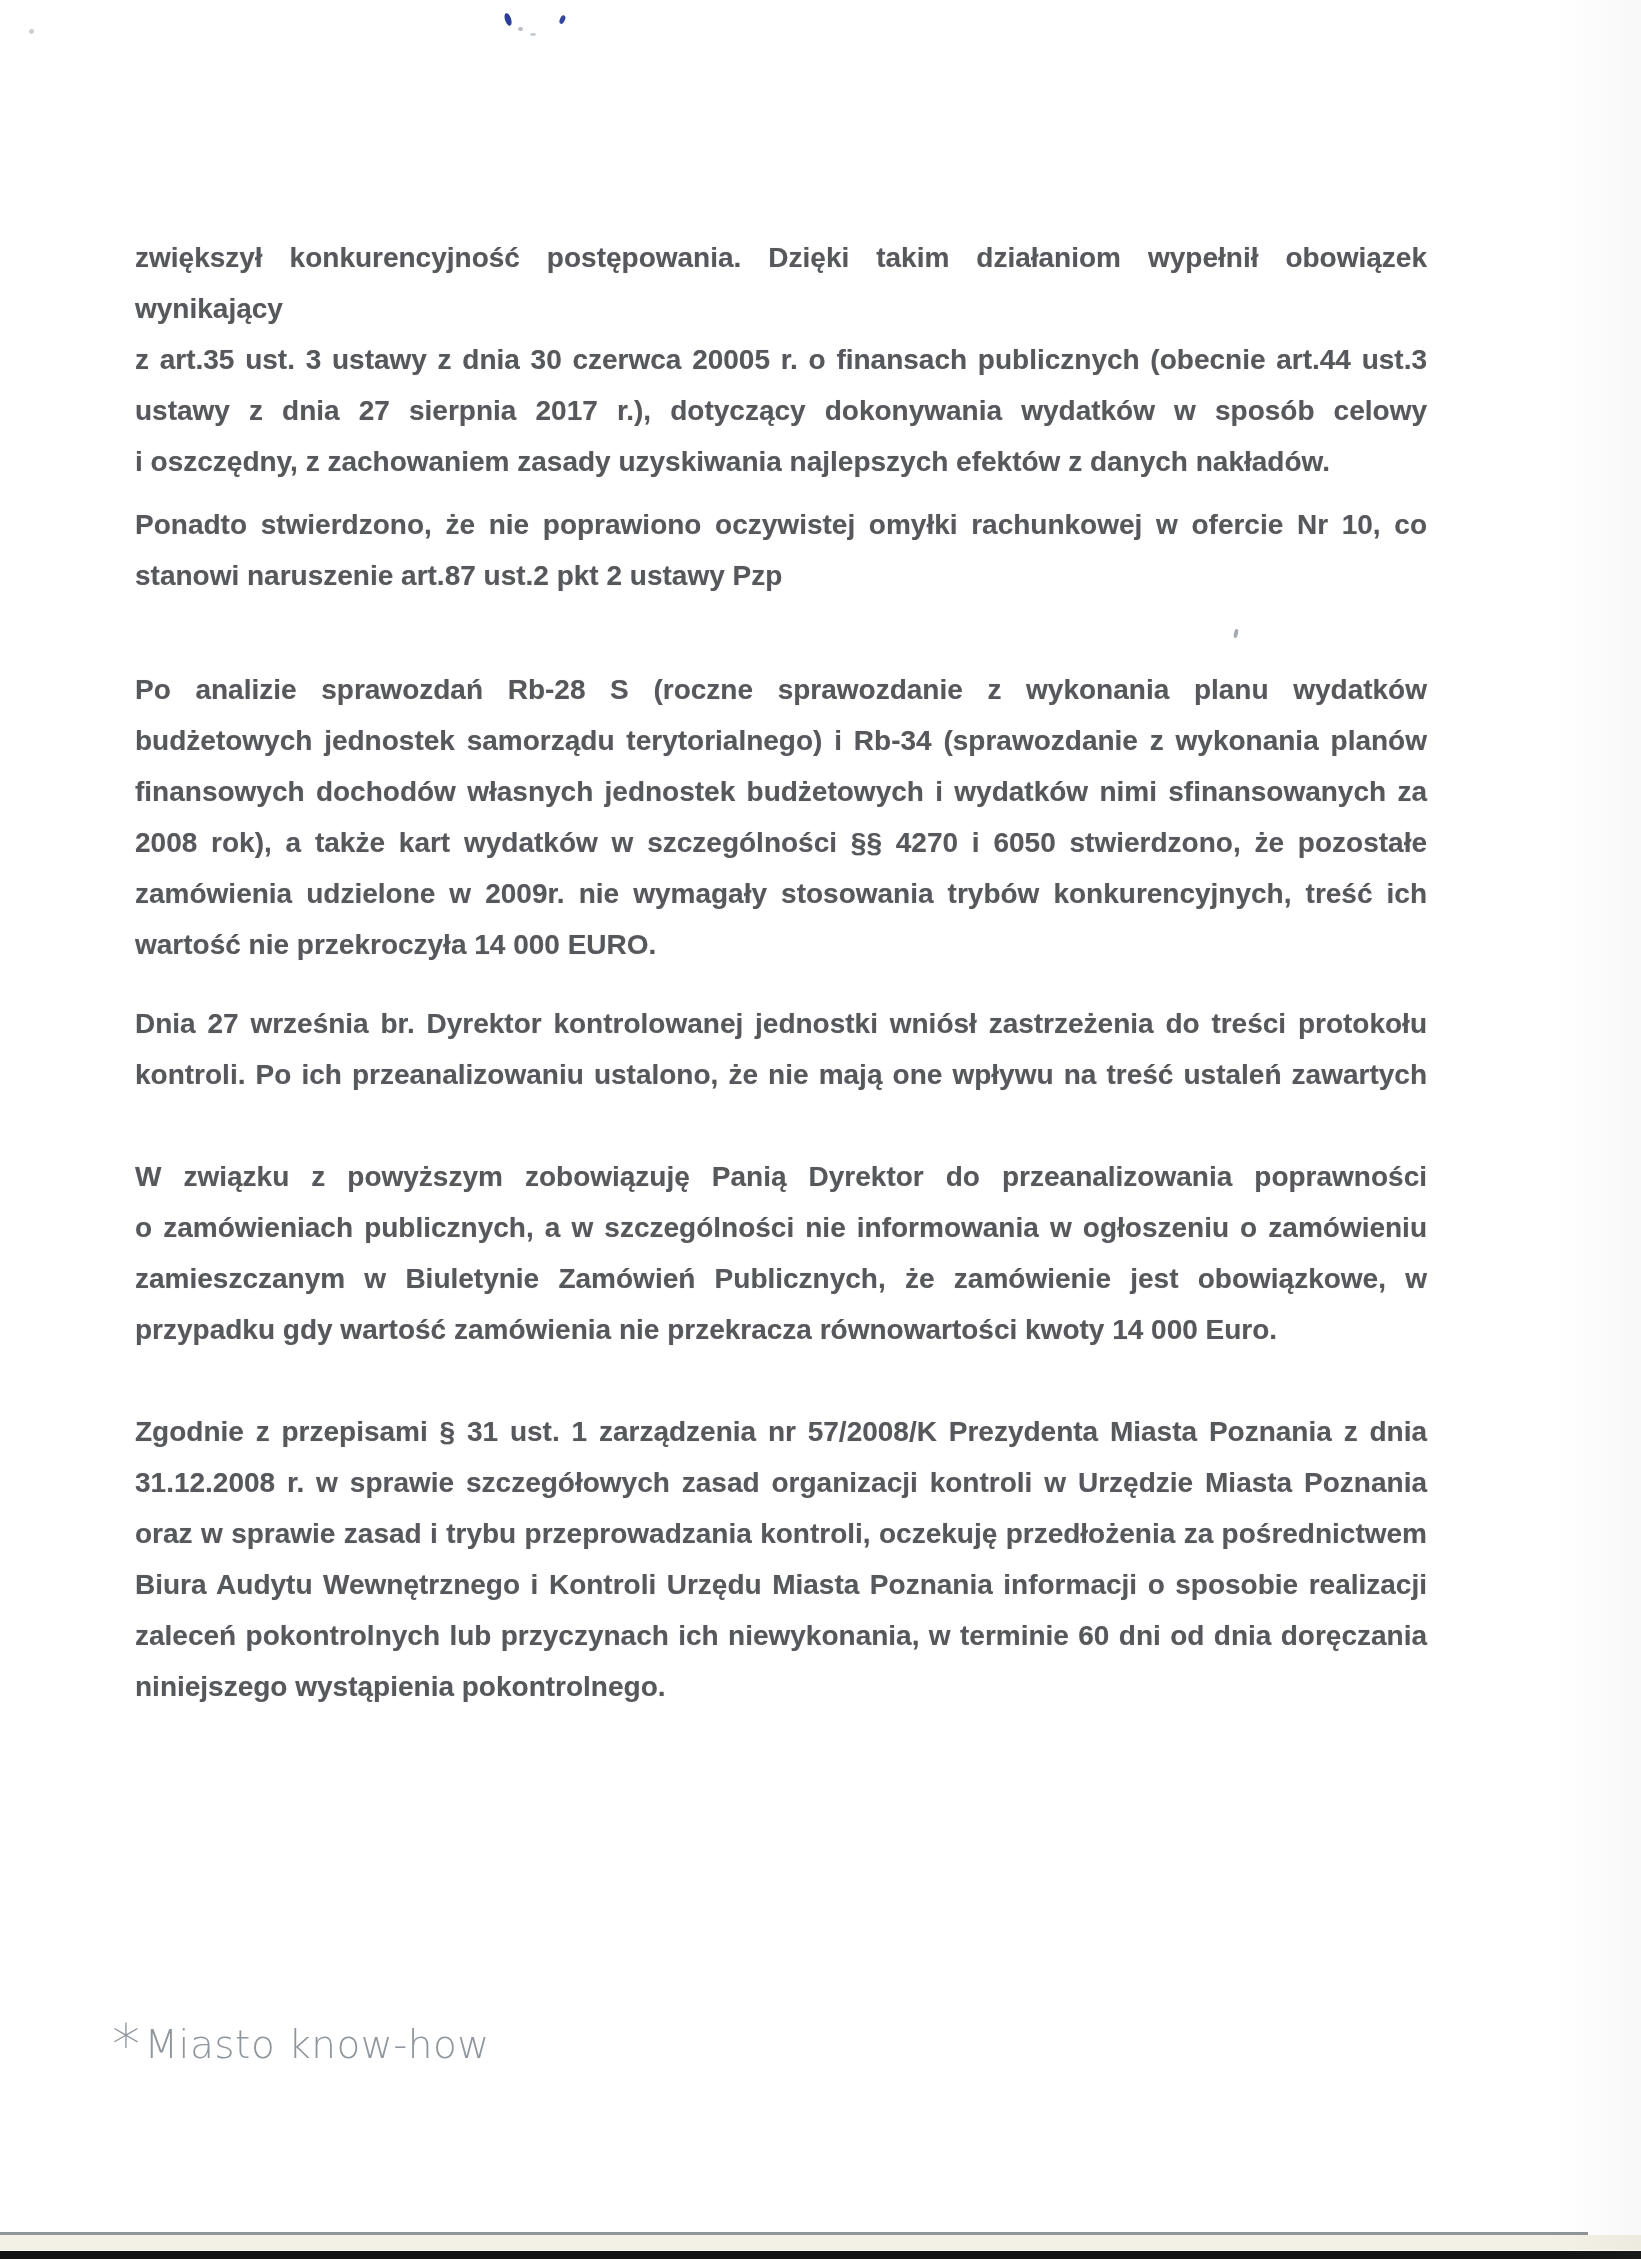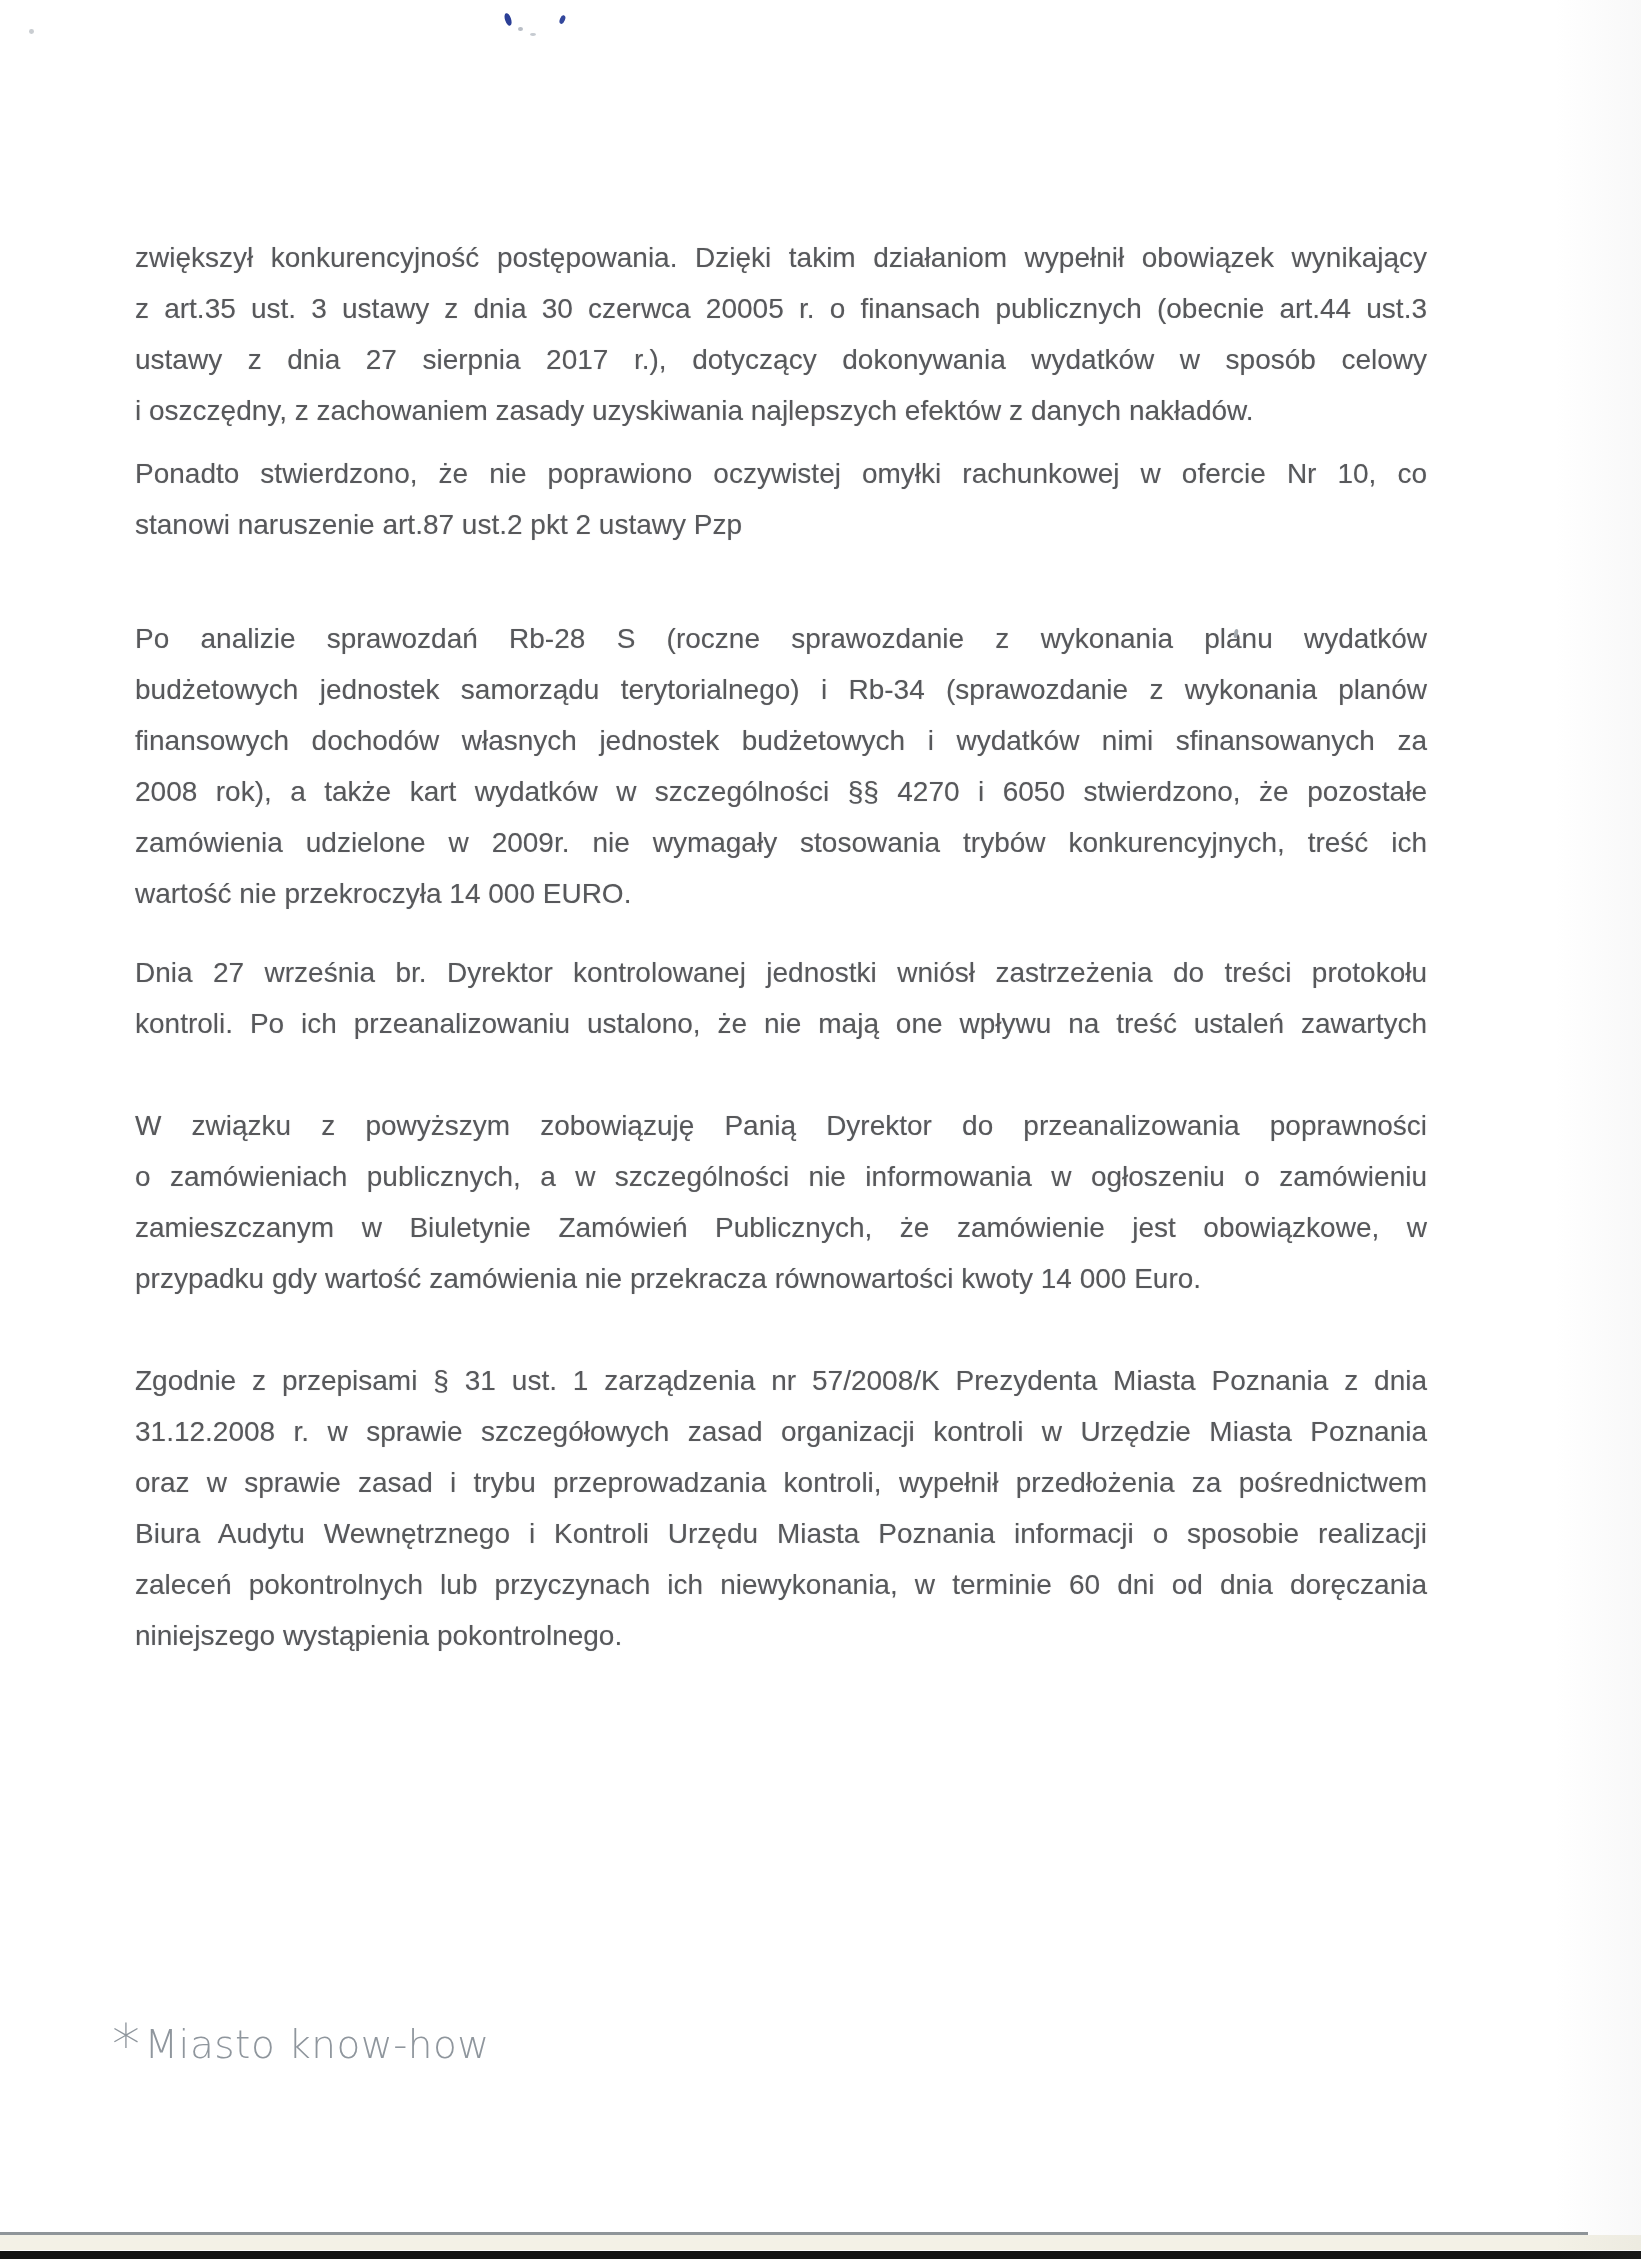--- a/index.html
+++ b/index.html
@@ -23,21 +23,21 @@
   .text-block {
     position: absolute;
     left: 135px;
     top: 232px;
     width: 1292px;
     color: #57585b;
     font-size: 28px;
     line-height: 51px;
     text-shadow: 0 0 1px rgba(87,88,91,0.35);
   }
-  .para { margin: 0; }
+  .para { margin: 0; font-weight: bold; }
   .para:nth-of-type(2) { margin-top: 11.6px; }
   .para:nth-of-type(3) { margin-top: 63px; }
   .para:nth-of-type(4) { margin-top: 28px; }
   .para:nth-of-type(5) { margin-top: 51px; }
   .para:nth-of-type(6) { margin-top: 51px; }
   .line {
     text-align: justify;
     text-align-last: justify;
     white-space: normal;
   }
@@ -112,21 +112,21 @@
       </div>
       <div class="para">
         <div class="line">W związku z powyższym zobowiązuję Panią Dyrektor do przeanalizowania poprawności</div>
         <div class="line">o zamówieniach publicznych, a w szczególności nie informowania w ogłoszeniu o zamówieniu</div>
         <div class="line">zamieszczanym w Biuletynie Zamówień Publicznych, że zamówienie jest obowiązkowe, w</div>
         <div class="line last">przypadku gdy wartość zamówienia nie przekracza równowartości kwoty 14 000 Euro.</div>
       </div>
       <div class="para">
         <div class="line">Zgodnie z przepisami § 31 ust. 1 zarządzenia nr 57/2008/K Prezydenta Miasta Poznania z dnia</div>
         <div class="line">31.12.2008 r. w sprawie szczegółowych zasad organizacji kontroli w Urzędzie Miasta Poznania</div>
-        <div class="line">oraz w sprawie zasad i trybu przeprowadzania kontroli, wypełnił przedłożenia za pośrednictwem</div>
+        <div class="line">oraz w sprawie zasad i trybu przeprowadzania kontroli, oczekuję przedłożenia za pośrednictwem</div>
         <div class="line">Biura Audytu Wewnętrznego i Kontroli Urzędu Miasta Poznania informacji o sposobie realizacji</div>
         <div class="line">zaleceń pokontrolnych lub przyczynach ich niewykonania, w terminie 60 dni od dnia doręczania</div>
         <div class="line last">niniejszego wystąpienia pokontrolnego.</div>
       </div>
     </div>
 
   <div class="footer">
     <span class="asterisk">*</span>
     <span class="logo-text">Miasto know-how</span>
   </div>

